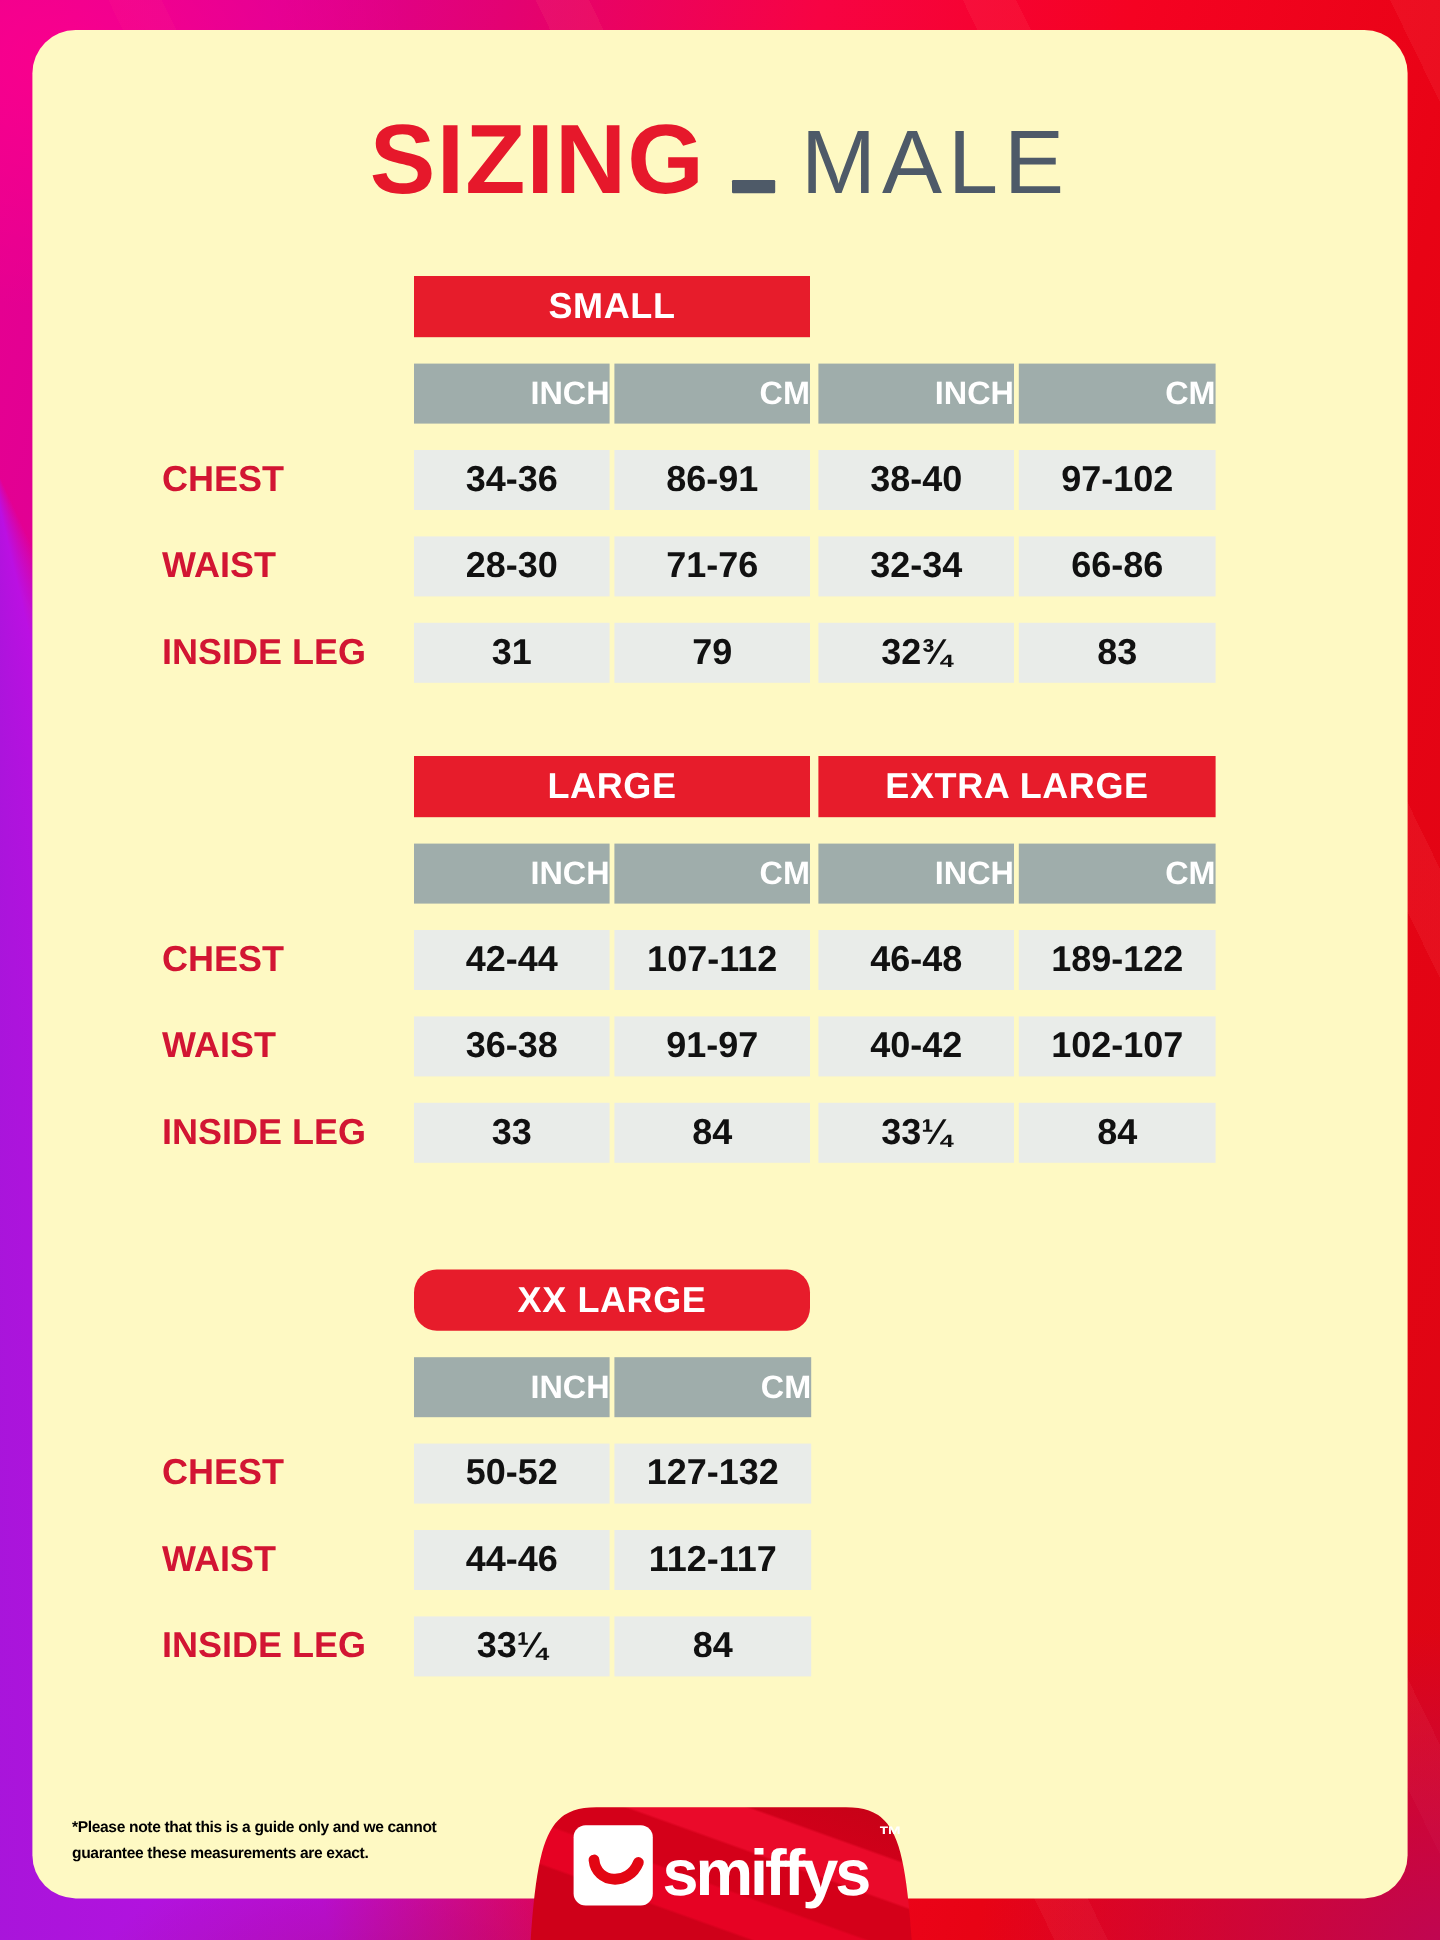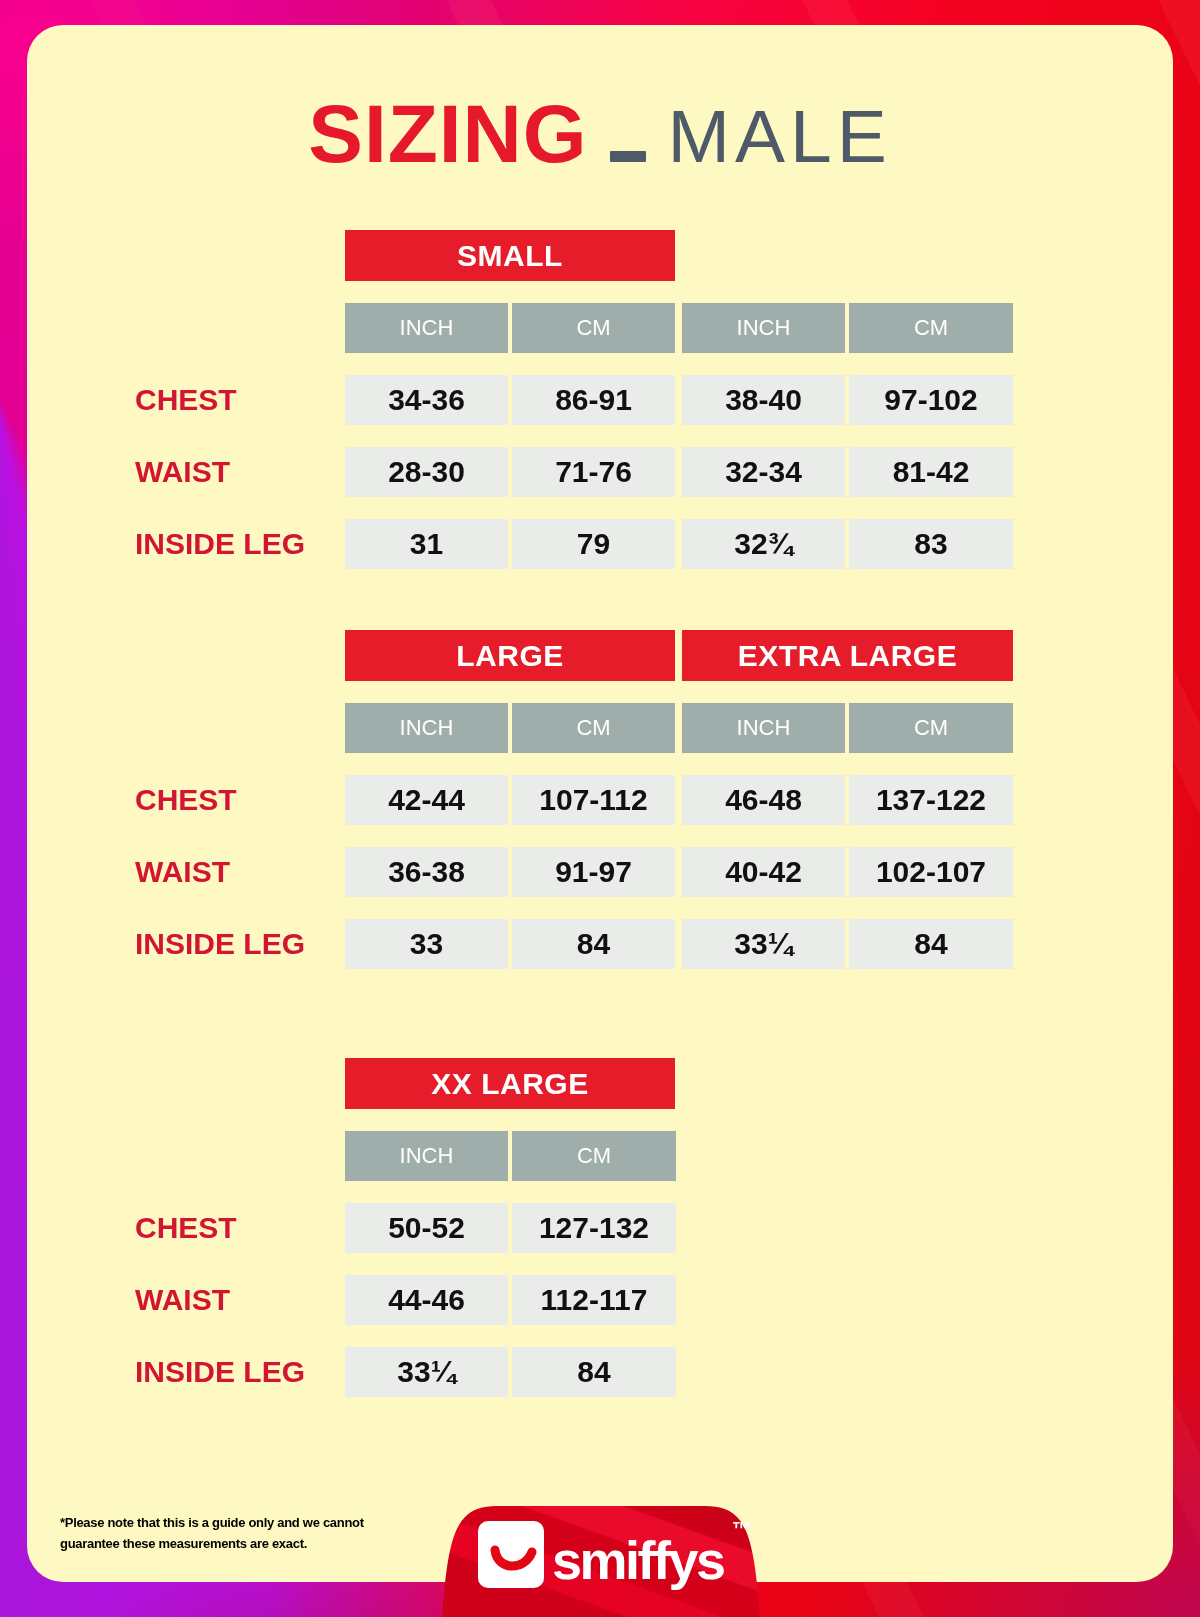--- a/index.html
+++ b/index.html
@@ -27,23 +27,23 @@
   
   .size-table{position:absolute;left:108px;width:878px;}
   .t1{top:205px}.t2{top:605px}.t3{top:1033px}
   .band{display:flex;margin-bottom:22px;}
   .spacer,.row-label{flex:0 0 210px;width:210px;}
   .row-label{color:#d21533;font-weight:bold;font-size:30px;line-height:50px;
              white-space:nowrap;text-align:left;}
   .size-header{width:330px;height:51px;background:#e71c2b;color:#fff;font-weight:bold;
                font-size:30px;line-height:51px;text-align:center;margin-right:7px;letter-spacing:.5px;}
   .size-header.last{width:331px;margin-right:0;}
-  .size-header.solo{margin-right:0;}
-  .unit-cell{width:163px;height:50px;background:#9fadab;color:#fff;font-weight:normal;
-             font-size:22px;line-height:50px;text-align:center;margin-right:4px;}
+  .size-header.solo{margin-right:0;border-radius:19px;}
+  .unit-cell{width:163px;height:50px;background:#9fadab;color:#fff;font-weight:bold;
+             font-size:27px;line-height:50px;text-align:right;margin-right:4px;}
   .unit-cell.endgroup{margin-right:7px;}
   .unit-cell.last{width:164px;margin-right:0;}
   .value-cell{width:163px;height:50px;background:#e9ece9;color:#111;font-weight:bold;
               font-size:30px;line-height:50px;text-align:center;margin-right:4px;}
   .value-cell.endgroup{margin-right:7px;}
   .value-cell.last{width:164px;margin-right:0;}
   
   .note{position:absolute;left:60px;top:1512px;width:330px;
         font-size:13px;font-weight:bold;color:#000;line-height:21px;
         letter-spacing:-0.3px;white-space:nowrap;}
@@ -79,21 +79,21 @@
         <div class="value-cell">34-36</div>
         <div class="value-cell endgroup">86-91</div>
         <div class="value-cell">38-40</div>
         <div class="value-cell last">97-102</div>
       </div>
       <div class="band">
         <div class="row-label">WAIST</div>
         <div class="value-cell">28-30</div>
         <div class="value-cell endgroup">71-76</div>
         <div class="value-cell">32-34</div>
-        <div class="value-cell last">81-42</div>
+        <div class="value-cell last">66-86</div>
       </div>
       <div class="band">
         <div class="row-label">INSIDE LEG</div>
         <div class="value-cell">31</div>
         <div class="value-cell endgroup">79</div>
         <div class="value-cell">32¾</div>
         <div class="value-cell last">83</div>
       </div>
     </section>
 
@@ -108,21 +108,21 @@
         <div class="unit-cell">INCH</div>
         <div class="unit-cell endgroup">CM</div>
         <div class="unit-cell">INCH</div>
         <div class="unit-cell last">CM</div>
       </div>
       <div class="band">
         <div class="row-label">CHEST</div>
         <div class="value-cell">42-44</div>
         <div class="value-cell endgroup">107-112</div>
         <div class="value-cell">46-48</div>
-        <div class="value-cell last">137-122</div>
+        <div class="value-cell last">189-122</div>
       </div>
       <div class="band">
         <div class="row-label">WAIST</div>
         <div class="value-cell">36-38</div>
         <div class="value-cell endgroup">91-97</div>
         <div class="value-cell">40-42</div>
         <div class="value-cell last">102-107</div>
       </div>
       <div class="band">
         <div class="row-label">INSIDE LEG</div>

